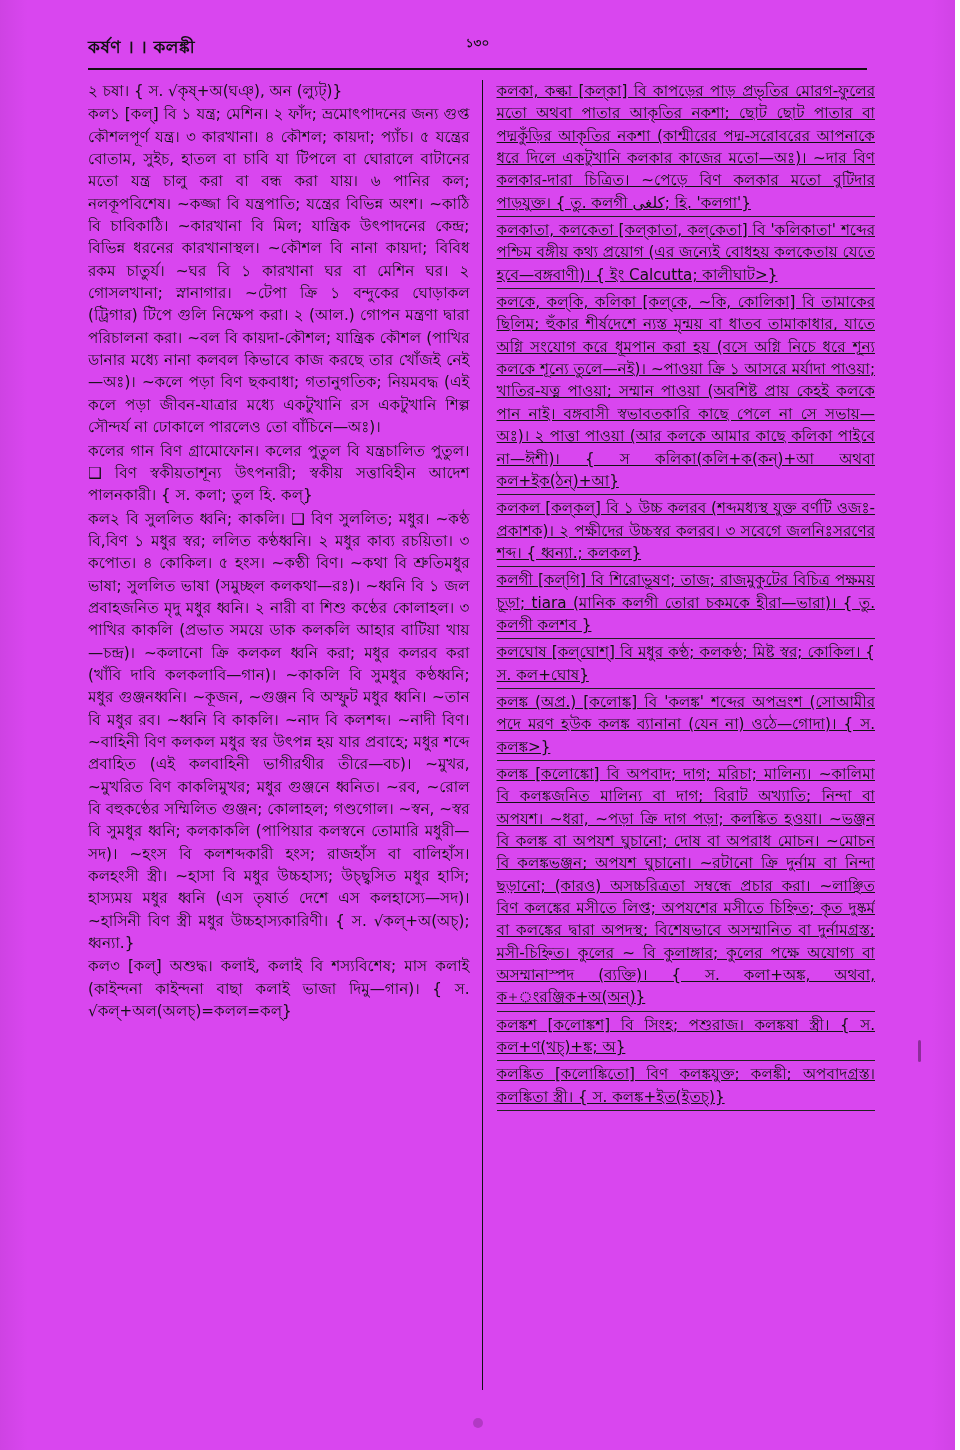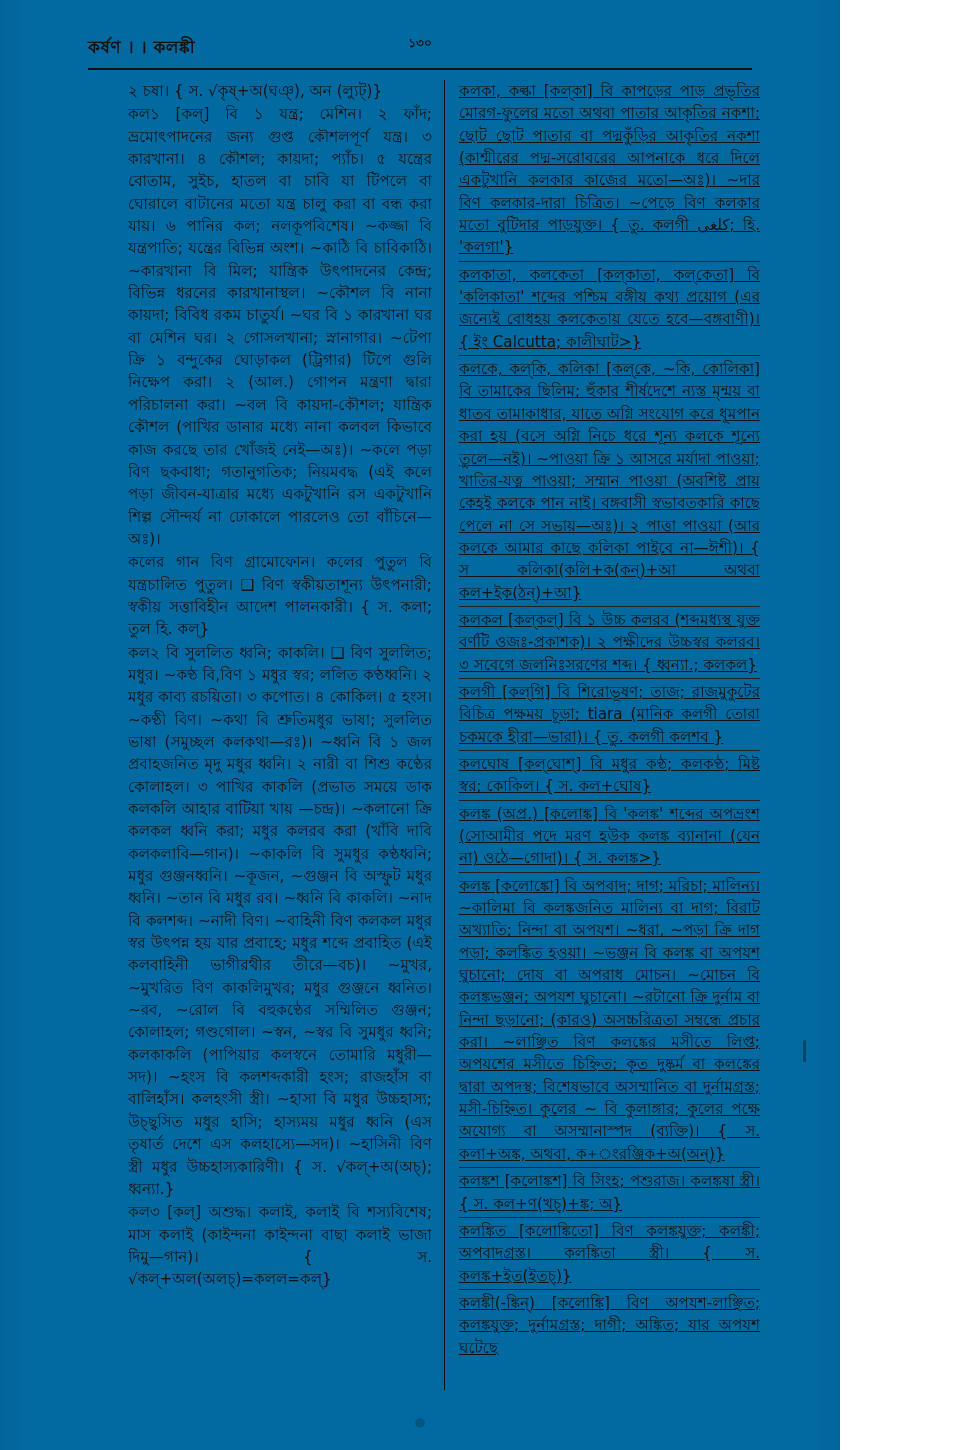--- a/index.html
+++ b/index.html
@@ -5,23 +5,23 @@
   html, body {
     margin: 0;
     padding: 0;
     background: #ffffff;
   }
   body {
     font-family: "DejaVu Sans", sans-serif;
   }
   .page {
     position: relative;
-    width: 840px;
+    width: 955px;
     height: 1450px;
-    background: #0369a1;
+    background: #d946ef;
     box-sizing: border-box;
     overflow: hidden;
   }
   
   .page::before {
     content: "";
     position: absolute;
     inset: 0;
     background:
       linear-gradient(to right, rgba(0,0,0,0.05) 0px, rgba(0,0,0,0) 28px),
@@ -65,21 +65,20 @@
   }
 
   .columns {
     position: absolute;
     top: 80px;
     left: 88px;
     right: 80px;
     bottom: 60px;
     display: flex;
     gap: 0;
-    margin-left: 40px;
   }
   .col {
     box-sizing: border-box;
     width: 50%;
     padding: 0 12px 0 0;
     font-size: 15.2px;
     line-height: 1.47;
     color: #131313;
     text-align: justify;
     overflow: hidden;
@@ -191,23 +190,20 @@
       </div>
       <hr class="divider">
       <div class="entry">
         <p>কলঙ্কশ [কলোঙ্কশ] বি সিংহ; পশুরাজ। কলঙ্কষা স্ত্রী। { স. কল+ণ(খচ্‌)+ঙ্ক; অ}</p>
       </div>
       <hr class="divider">
       <div class="entry">
         <p>কলঙ্কিত [কলোঙ্কিতো] বিণ কলঙ্কযুক্ত; কলঙ্কী; অপবাদগ্রস্ত। কলঙ্কিতা স্ত্রী। { স. কলঙ্ক+ইত(ইতচ্‌)}</p>
       </div>
       <hr class="divider">
-      <div class="entry">
-        <p>কলঙ্কী(-ঙ্কিন্‌) [কলোঙ্কি] বিণ অপযশ-লাঞ্ছিত; কলঙ্কযুক্ত; দুর্নামগ্রস্ত; দাগী; অঙ্কিত; যার অপযশ ঘটেছে</p>
-      </div>
     </div>
 
   </div>
 
   <div class="edge-speck"></div>
   <div class="footer-mark"></div>
 
 </div>
 
 </body></html>

